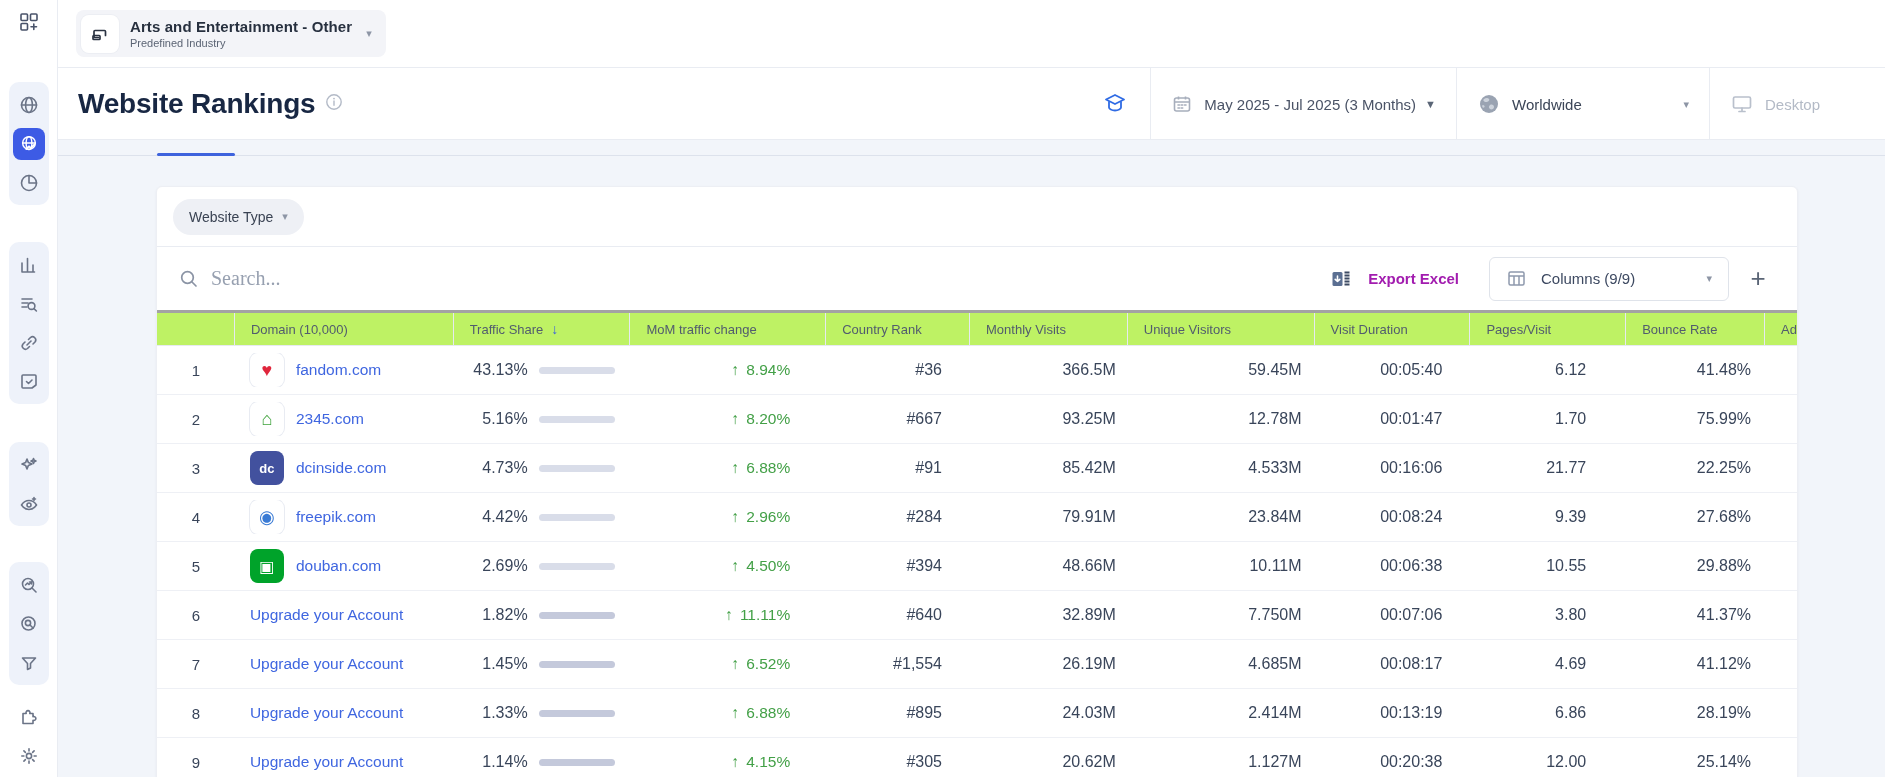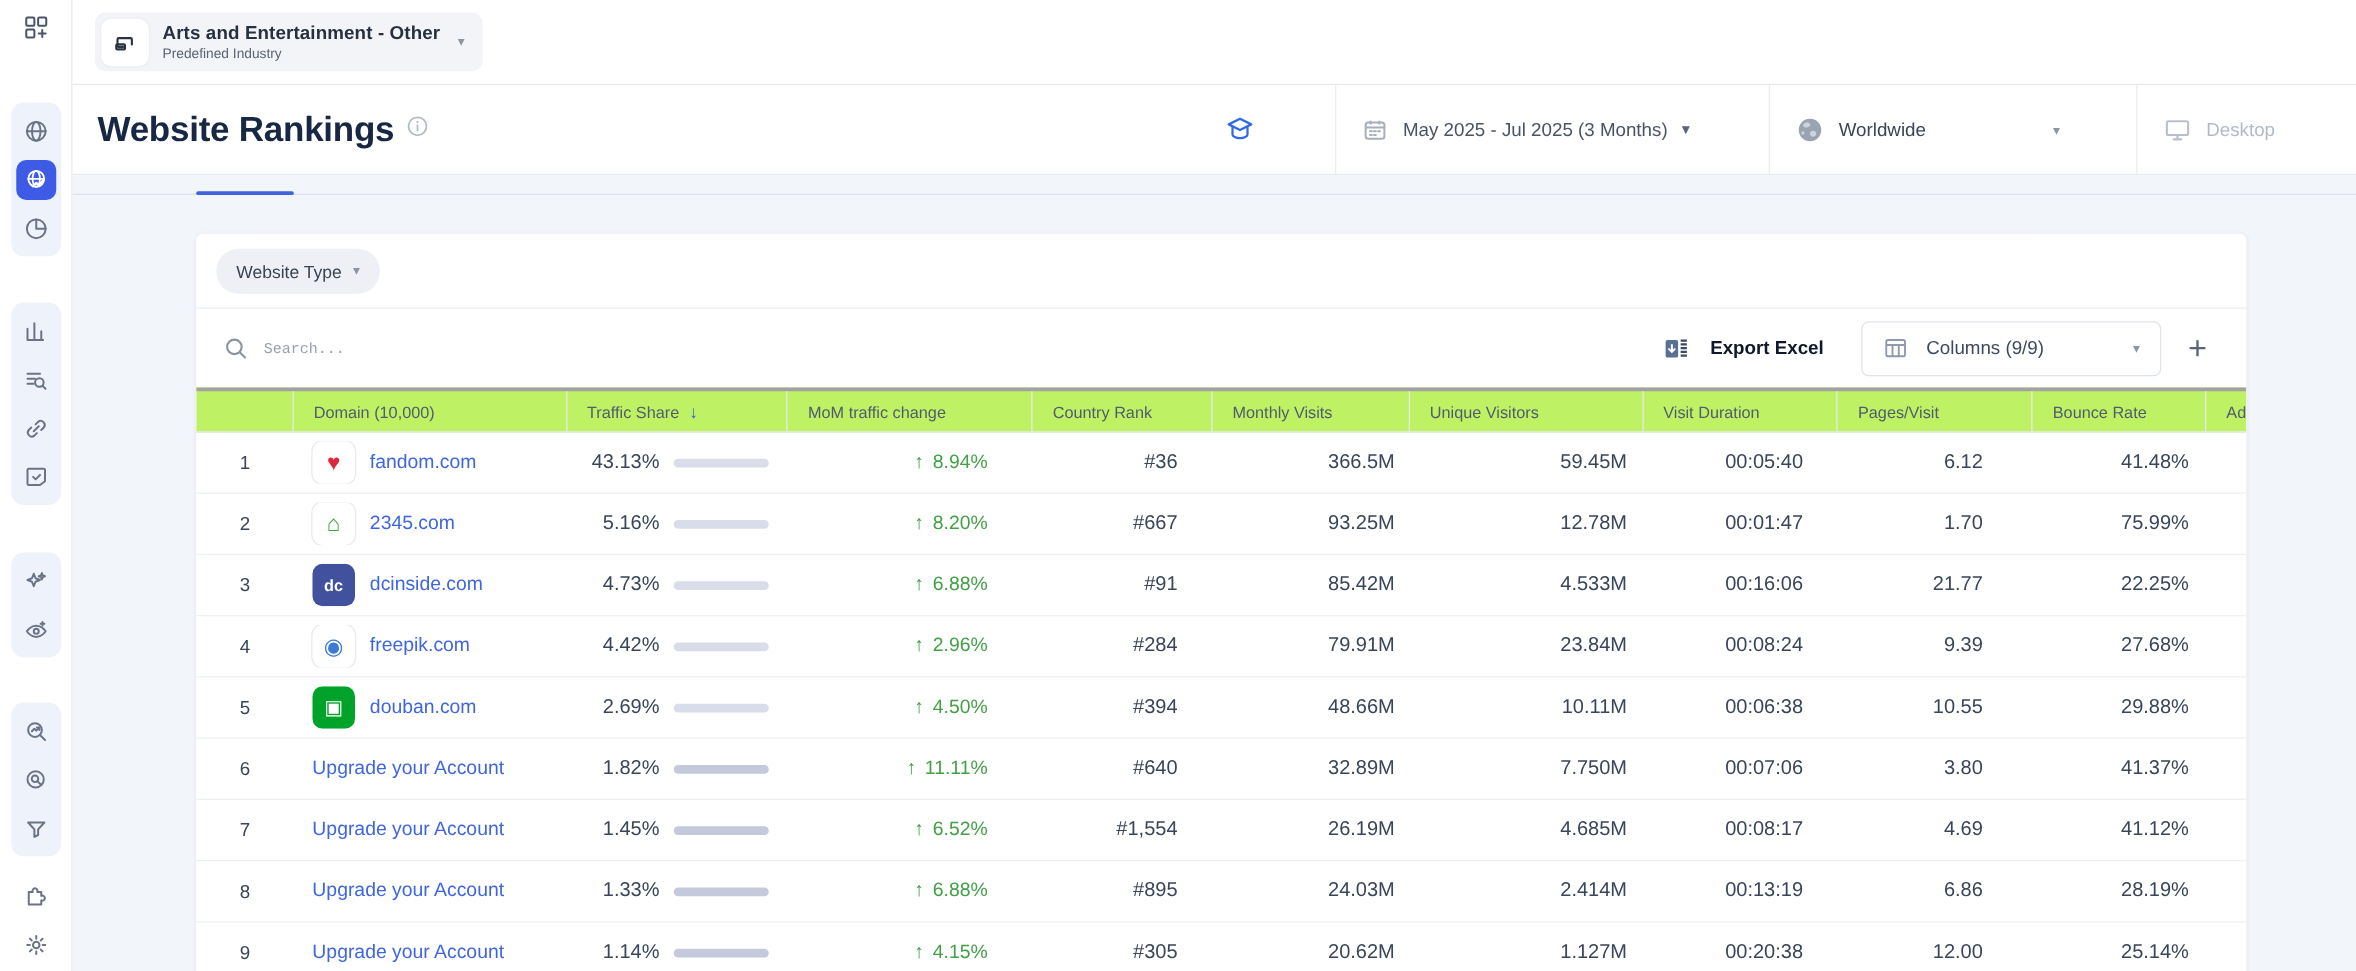--- a/index.html
+++ b/index.html
@@ -31,21 +31,21 @@
   .industry-texts { margin-right:14px; }
   .industry-title { font-size:15px; font-weight:700; color:#27303f; letter-spacing:.1px; }
   .industry-sub { font-size:11px; color:#5b6474; margin-top:2px; }
   .caret { font-size:11px; color:#8d95a5; }
 
   
   .page-header { position:absolute; left:58px; top:68px; right:0; height:72px; background:#fff;
     border-bottom:1px solid #e9ecf2; display:flex; align-items:center; }
   .page-title { font-size:28px; font-weight:700; color:#182743; margin-left:20px; letter-spacing:-.2px; }
   .info-ic { margin-left:10px; }
-  .header-controls { position:absolute; right:0; top:0; height:72px; display:flex; align-items:stretch;gap:41px; }
+  .header-controls { position:absolute; right:0; top:0; height:72px; display:flex; align-items:stretch; }
   .hseg { display:flex; align-items:center; border-left:1px solid #e9ecf2; padding:0 20px; }
   .hseg.academy { border-left:none; padding:0 22px; }
   .hseg .seg-label { font-size:15px; color:#3b4557; margin-left:11px; }
   .hseg .seg-label.date { color:#4a5366; }
   .hseg .seg-label.muted { color:#b3bac6; }
   .hseg .caret { margin-left:9px; }
   .hseg.date-seg .caret { color:#5a6576; }
   .hseg.region-seg { width:253px; justify-content:flex-start; }
   .hseg.region-seg .caret { margin-left:auto; }
   .hseg.device-seg { width:176px; }
@@ -62,25 +62,25 @@
 
   .filter-row { height:60px; display:flex; align-items:center; padding-left:16px;
     border-bottom:1px solid #e9ecf2; }
   .filter-pill { height:36px; background:#eef0f5; border-radius:18px; display:flex; align-items:center;
     padding:0 16px; cursor:pointer; }
   .filter-pill .lbl { font-size:14px; color:#3a4353; }
   .filter-pill .caret { margin-left:9px; }
 
   .toolbar-row { height:63px; display:flex; align-items:center; padding:0 22px; }
   .search-box { display:flex; align-items:center; flex:1; }
-  .search-box input { border:none; outline:none; font-size:12px; margin-left:12px; width:420px;
-    color:#3a4456; font-family:Liberation Mono, monospace; background:transparent; }
+  .search-box input { border:none; outline:none; font-size:20px; margin-left:12px; width:420px;
+    color:#3a4456; font-family:Liberation Serif, serif; background:transparent; }
   .search-box input::placeholder { color:#97a0b0; }
   .export-btn { display:flex; align-items:center; cursor:pointer; margin-right:30px; }
-  .export-btn .lbl { font-size:15px; font-weight:700; color:#0f172a; margin-left:14px; }
+  .export-btn .lbl { font-size:15px; font-weight:700; color:#a21caf; margin-left:14px; }
   .columns-dd { height:44px; border:1px solid #dfe3ea; border-radius:6px; display:flex;
     align-items:center; padding:0 16px; width:240px; cursor:pointer; }
   .columns-dd .lbl { font-size:15px; color:#3d4961; margin-left:14px; }
   .columns-dd .caret { margin-left:auto; }
   .add-btn { width:34px; height:34px; margin-left:12px; display:flex; align-items:center;
     justify-content:center; font-size:26px; font-weight:300; color:#5a6576; cursor:pointer; }
 
   
   .thead { display:flex; height:36px; border-top:3px solid #a3a3a3; border-bottom:1px solid #e7eaf0;
     background:#bef264; }

